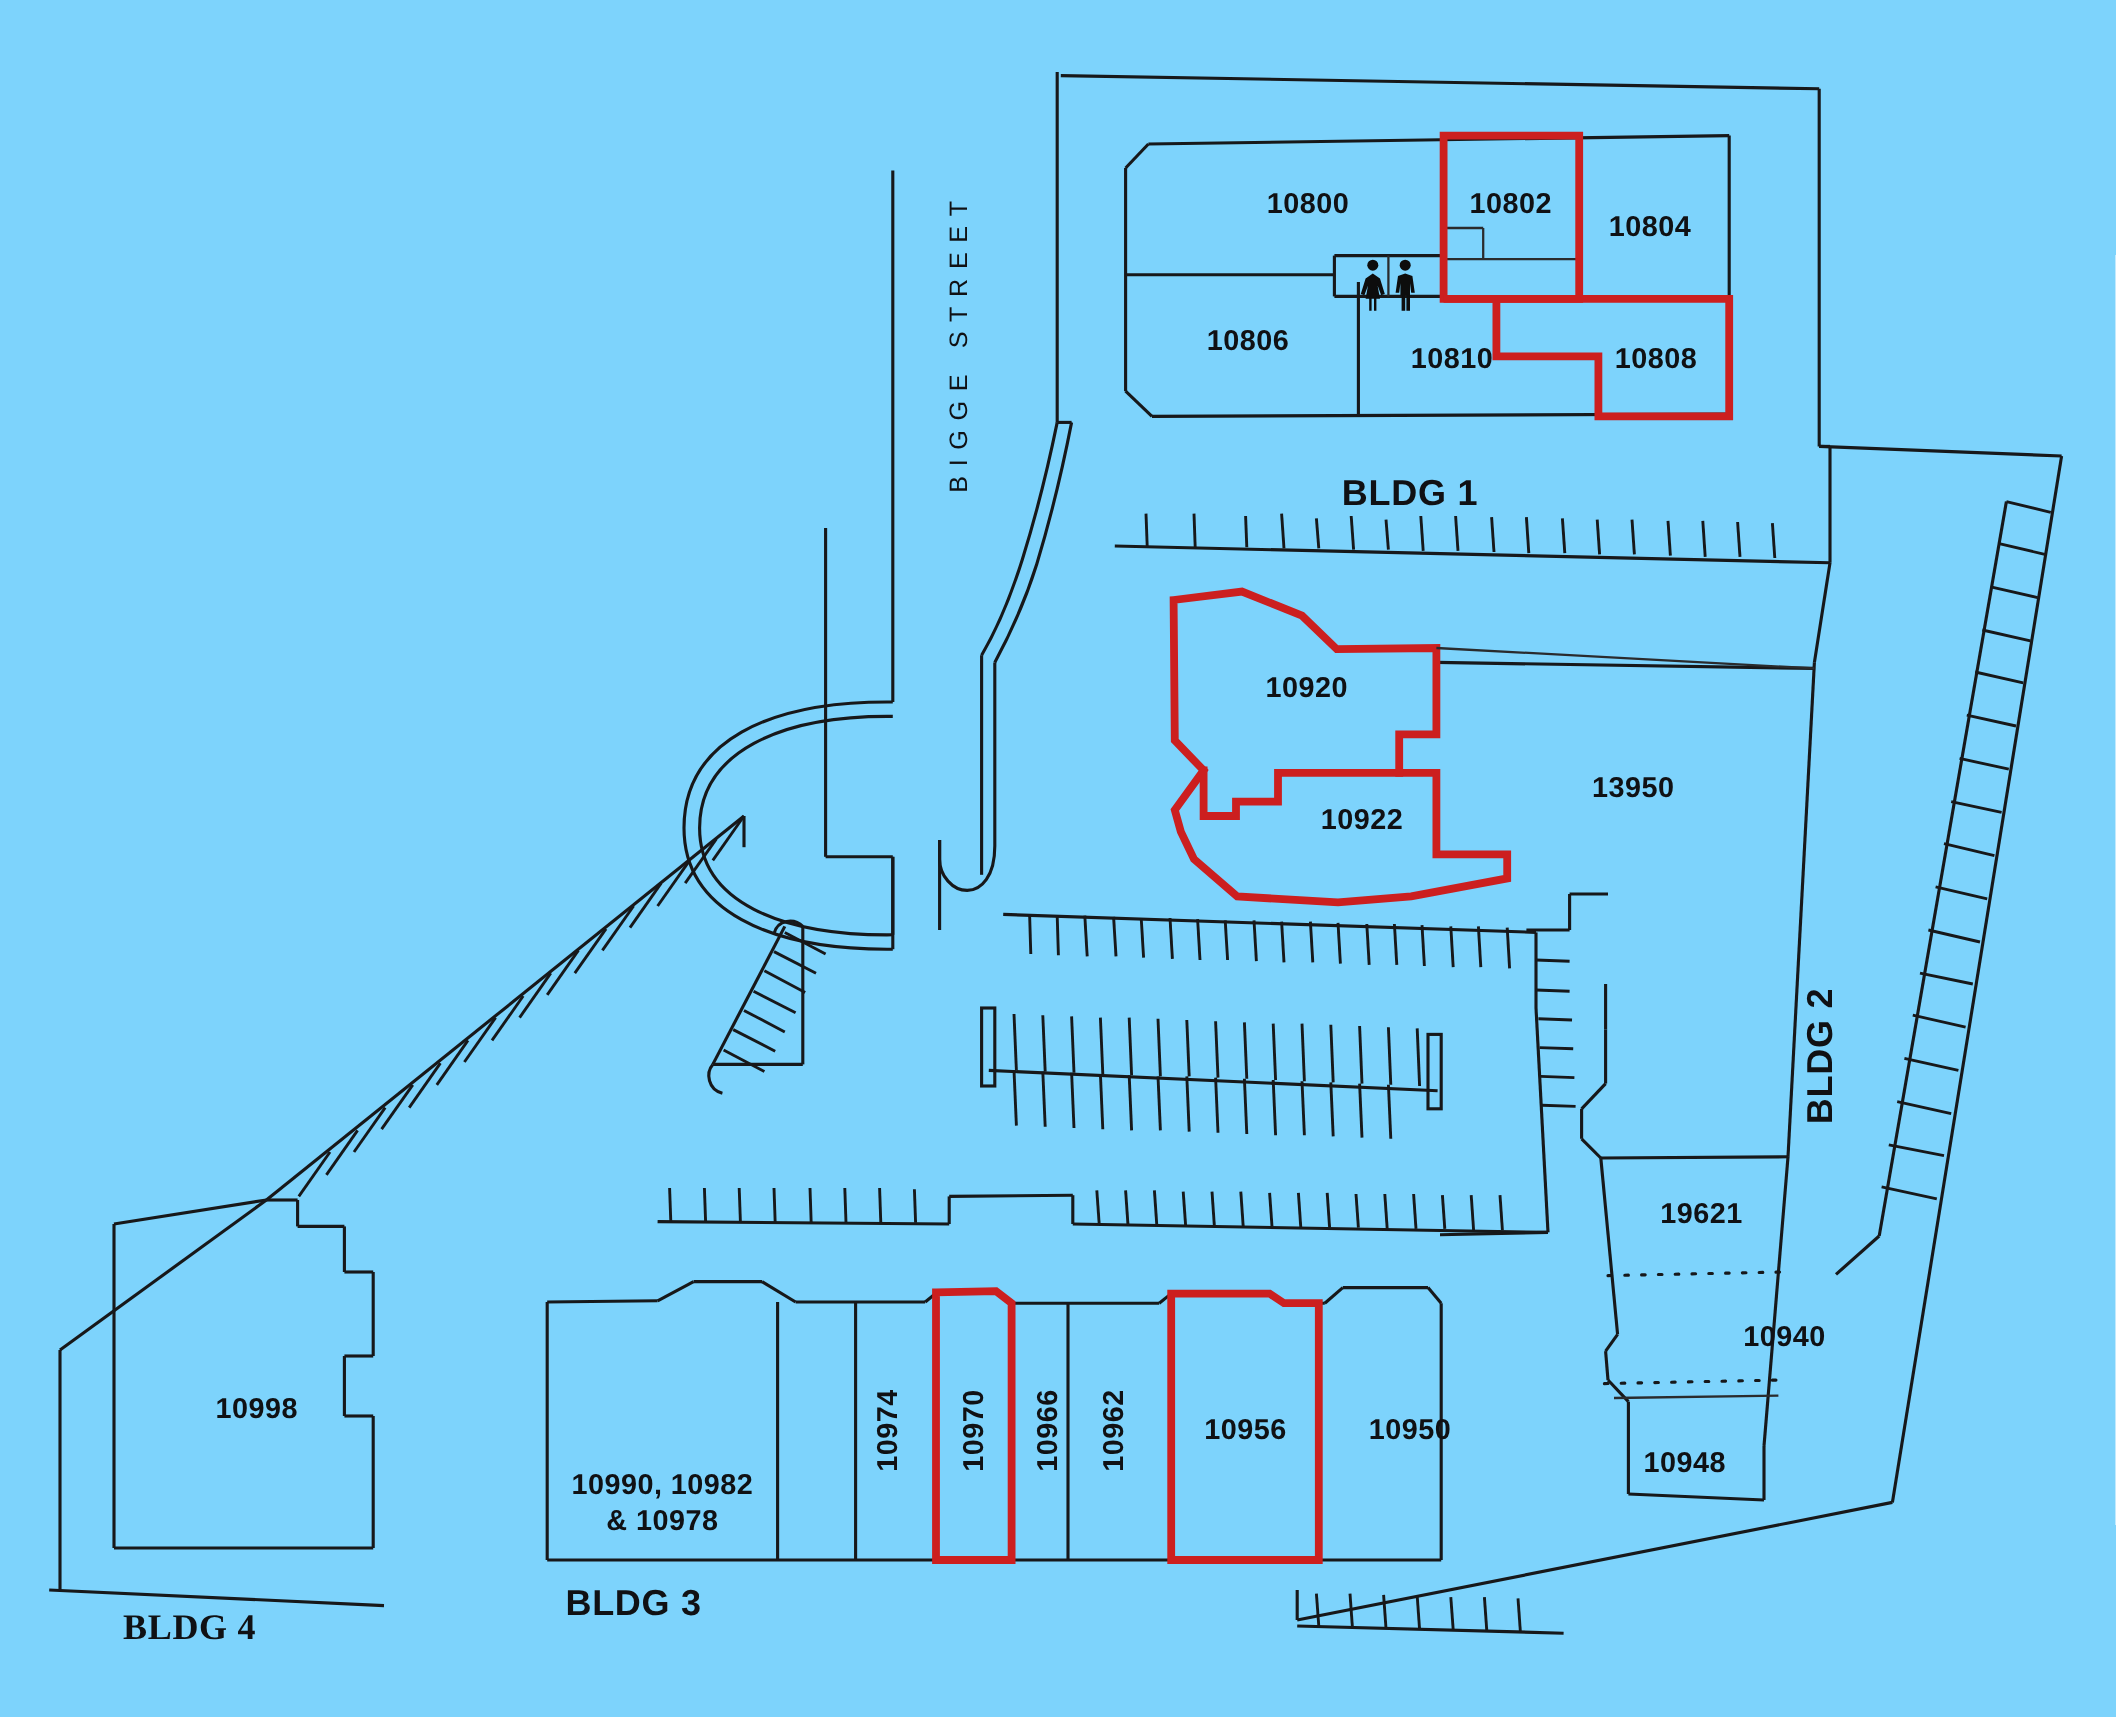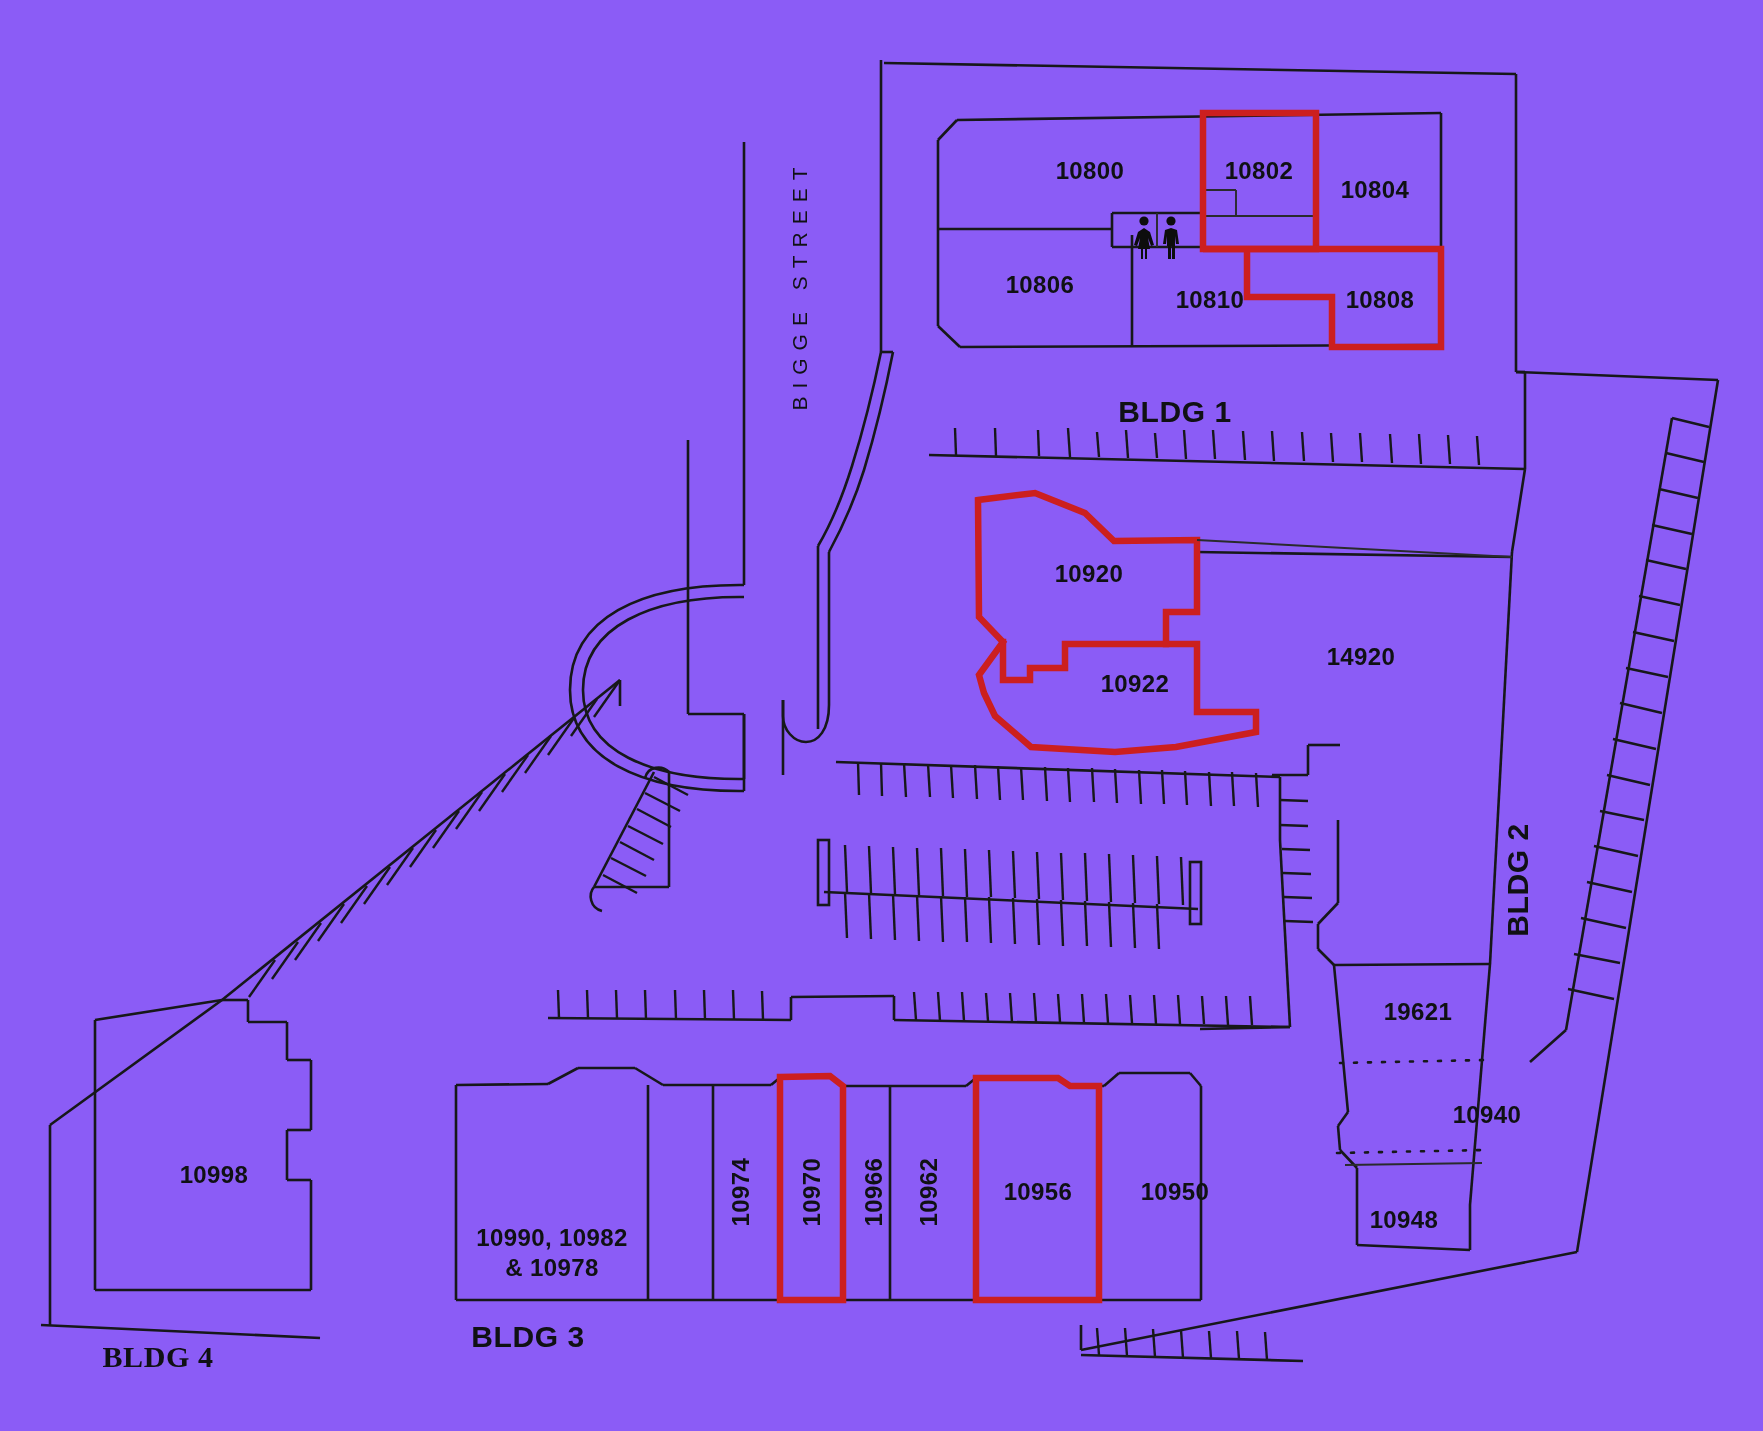--- a/index.html
+++ b/index.html
@@ -8,21 +8,21 @@
     padding: 0;
     background: #ffffff;
   }
   body {
     font-family: "Liberation Sans", sans-serif;
   }
   #plan-root {
     position: relative;
     width: 1763px;
     height: 1431px;
-    background: #8b5cf6;
+    background: #7dd3fc;
     overflow: hidden;
   }
   #plan-svg {
     position: absolute;
     left: 0;
     top: 0;
     width: 1763px;
     height: 1431px;
   }
   .line {
@@ -477,21 +477,21 @@
   <div class="unit-label" style="left:1259px; top:171px;">10802</div>
   <div class="unit-label" style="left:1375px; top:190px;">10804</div>
   <div class="unit-label" style="left:1040px; top:285px;">10806</div>
   <div class="unit-label" style="left:1210px; top:300px;">10810</div>
   <div class="unit-label" style="left:1380px; top:300px;">10808</div>
 
   <div class="bldg-label" style="left:1175px; top:412px;">BLDG 1</div>
 
   <div class="unit-label" style="left:1089px; top:574px;">10920</div>
   <div class="unit-label" style="left:1135px; top:684px;">10922</div>
-  <div class="unit-label" style="left:1361px; top:657px;">14920</div>
+  <div class="unit-label" style="left:1361px; top:657px;">13950</div>
 
   <div class="bldg-label vert" style="left:1518px; top:880px;">BLDG 2</div>
 
   <div class="unit-label" style="left:1418px; top:1012px;">19621</div>
   <div class="unit-label" style="left:1487px; top:1115px;">10940</div>
   <div class="unit-label" style="left:1404px; top:1208px;margin-top:12px;">10948</div>
 
   <div class="unit-label" style="left:214px; top:1175px;">10998</div>
 
   <div class="unit-label" style="left:552px; top:1205px;margin-top:48px;">

